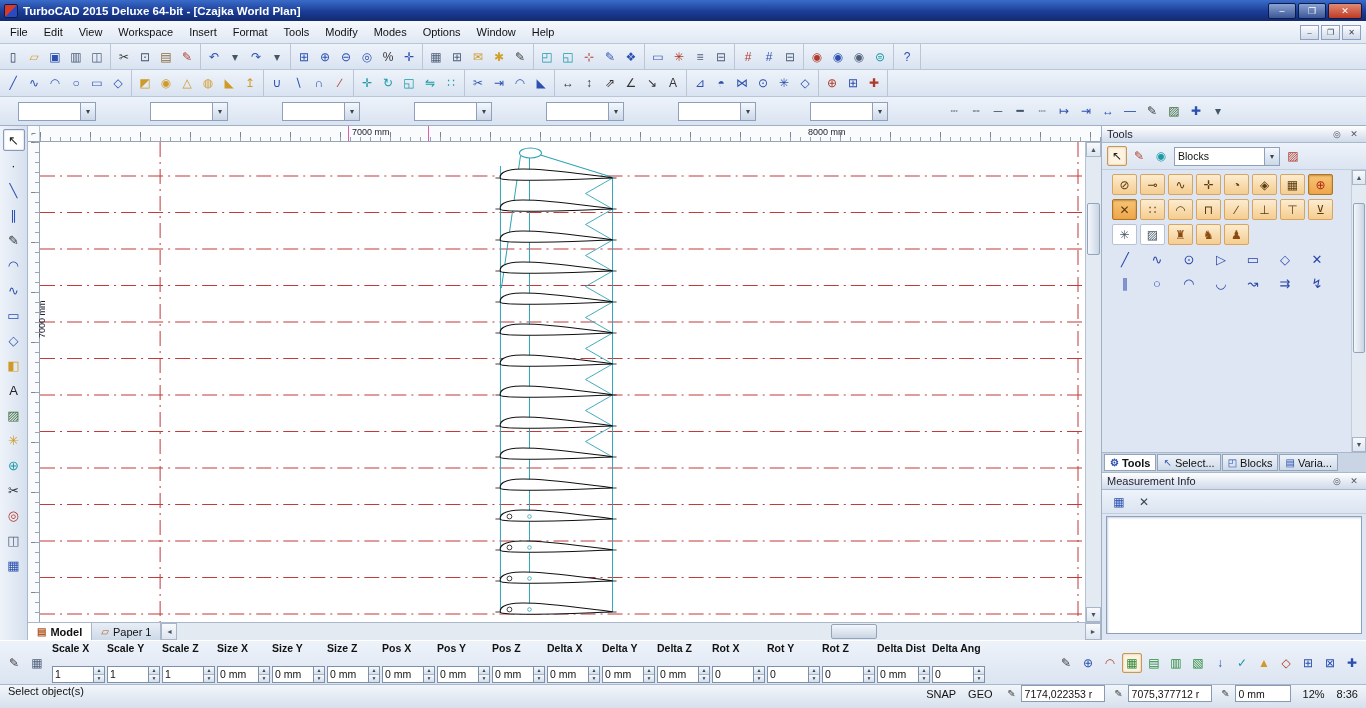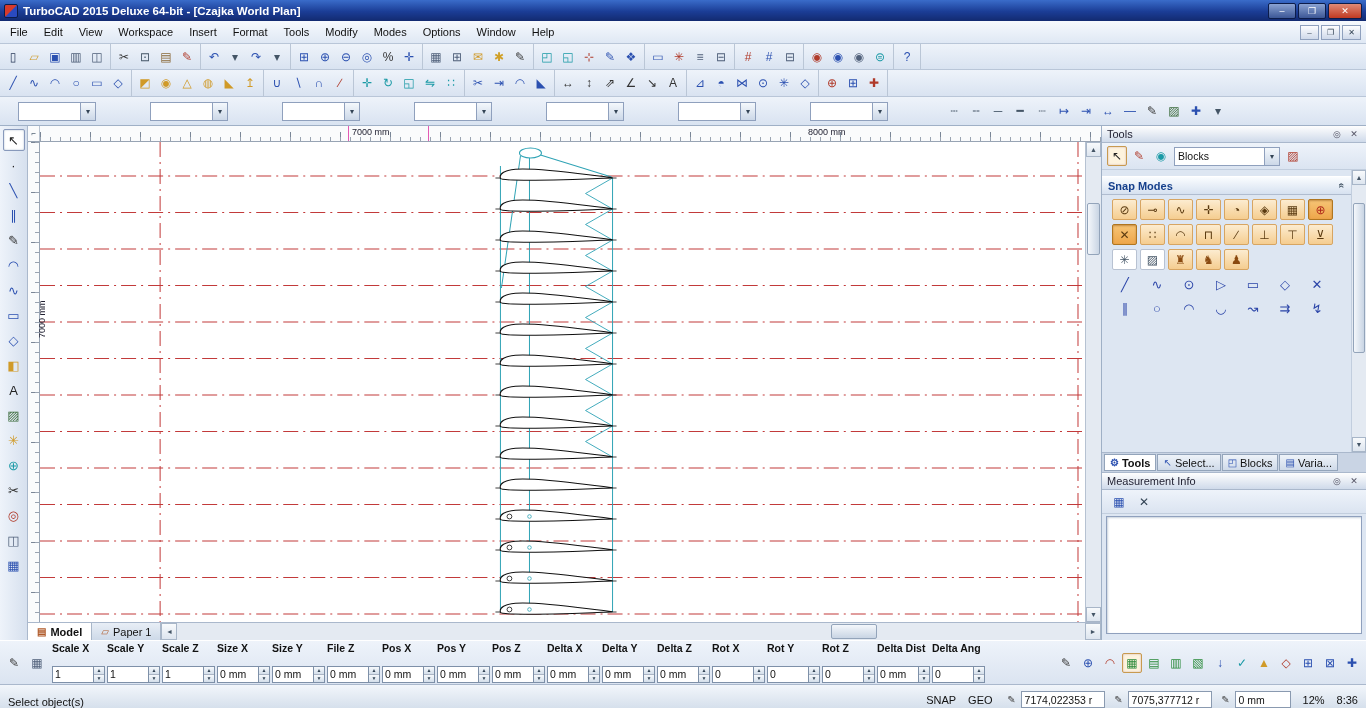--- a/index.html
+++ b/index.html
@@ -109,21 +109,21 @@
 .fld{width:55px;display:flex;flex-direction:column;gap:12px;padding:0 1px;flex-shrink:0}
 .flabel{font-weight:bold;font-size:10.5px;white-space:nowrap}
 .fin{height:17px;background:#fff;border:1px solid #7e90a8;display:flex}
 .fval{flex:1;padding:1px 2px;font-size:10.5px;overflow:hidden;white-space:nowrap}
 .spin{width:11px;display:flex;flex-direction:column;border-left:1px solid #7e90a8}
 .spin .s{flex:1;font-size:5px;line-height:5px;display:flex;align-items:center;justify-content:center;background:linear-gradient(#f6f9fc,#d4dfeb);color:#345;border-bottom:1px solid #aab4c4}
 .spin .s:last-child{border-bottom:none}
 #status-icons{margin-left:auto;display:flex;gap:2px;align-items:center}
 
 
-#statusbar{height:24px;flex-shrink:0;background:linear-gradient(#f2f6fb,#d6e0ec);border-top:1px solid #aab8cc;display:flex;align-items:flex-end;padding:0 8px;font-size:11px}
+#statusbar{height:24px;flex-shrink:0;background:linear-gradient(#f2f6fb,#d6e0ec);border-top:1px solid #aab8cc;display:flex;align-items:flex-start;padding:0 8px;font-size:11px}
 #sb-right{margin-left:auto;display:flex;align-items:center;gap:12px}
 #sb-coords{display:flex;gap:7px;align-items:center}
 .sb-coord{display:flex;gap:2px;align-items:center}
 .sbi{width:14px;height:14px;font-size:10px;display:flex;align-items:center;justify-content:center;color:#444}
 .sb-box{height:17px;background:#fff;border:1px solid #8a9ab0;display:flex;align-items:center;padding:0 3px;font-size:10.5px;white-space:nowrap;overflow:hidden}
 </style>
 </head>
 <body>
 
 <div id="app">
@@ -482,24 +482,20 @@
         <div id="style-combo">
           <div class="combo-val">Blocks</div>
           <div class="combo-btn">▾</div>
         </div>
         <div id="ptb-right">
             <div class="tbi" style="color: rgb(176, 58, 42);">▨</div>
           </div>
       </div>
       <div id="panel-body">
         <div id="panel-body-inner">
-            <div class="sect">
-              <div>Snap Modes</div>
-              <div class="chev">«</div>
-            </div>
             <div class="snap-row">
               <div class="snap" style="color: rgb(90, 58, 16);">⊘</div>
               <div class="snap" style="color: rgb(90, 58, 16);">⊸</div>
               <div class="snap" style="color: rgb(90, 58, 16);">∿</div>
               <div class="snap" style="color: rgb(90, 58, 16);">✛</div>
               <div class="snap" style="color: rgb(90, 58, 16);">◔</div>
               <div class="snap" style="color: rgb(90, 58, 16);">◈</div>
               <div class="snap" style="color: rgb(90, 58, 16);">▦</div>
               <div class="snap sel" style="color: rgb(176, 42, 26);">⊕</div>
             </div>
@@ -630,21 +626,21 @@
           <div class="flabel">Size Y</div>
           <div class="fin">
             <div class="fval">0 mm</div>
             <div class="spin">
               <div class="s">▲</div>
               <div class="s">▼</div>
             </div>
           </div>
         </div>
         <div class="fld">
-          <div class="flabel">File Z</div>
+          <div class="flabel">Size Z</div>
           <div class="fin">
             <div class="fval">0 mm</div>
             <div class="spin">
               <div class="s">▲</div>
               <div class="s">▼</div>
             </div>
           </div>
         </div>
         <div class="fld">
           <div class="flabel">Pos X</div>

